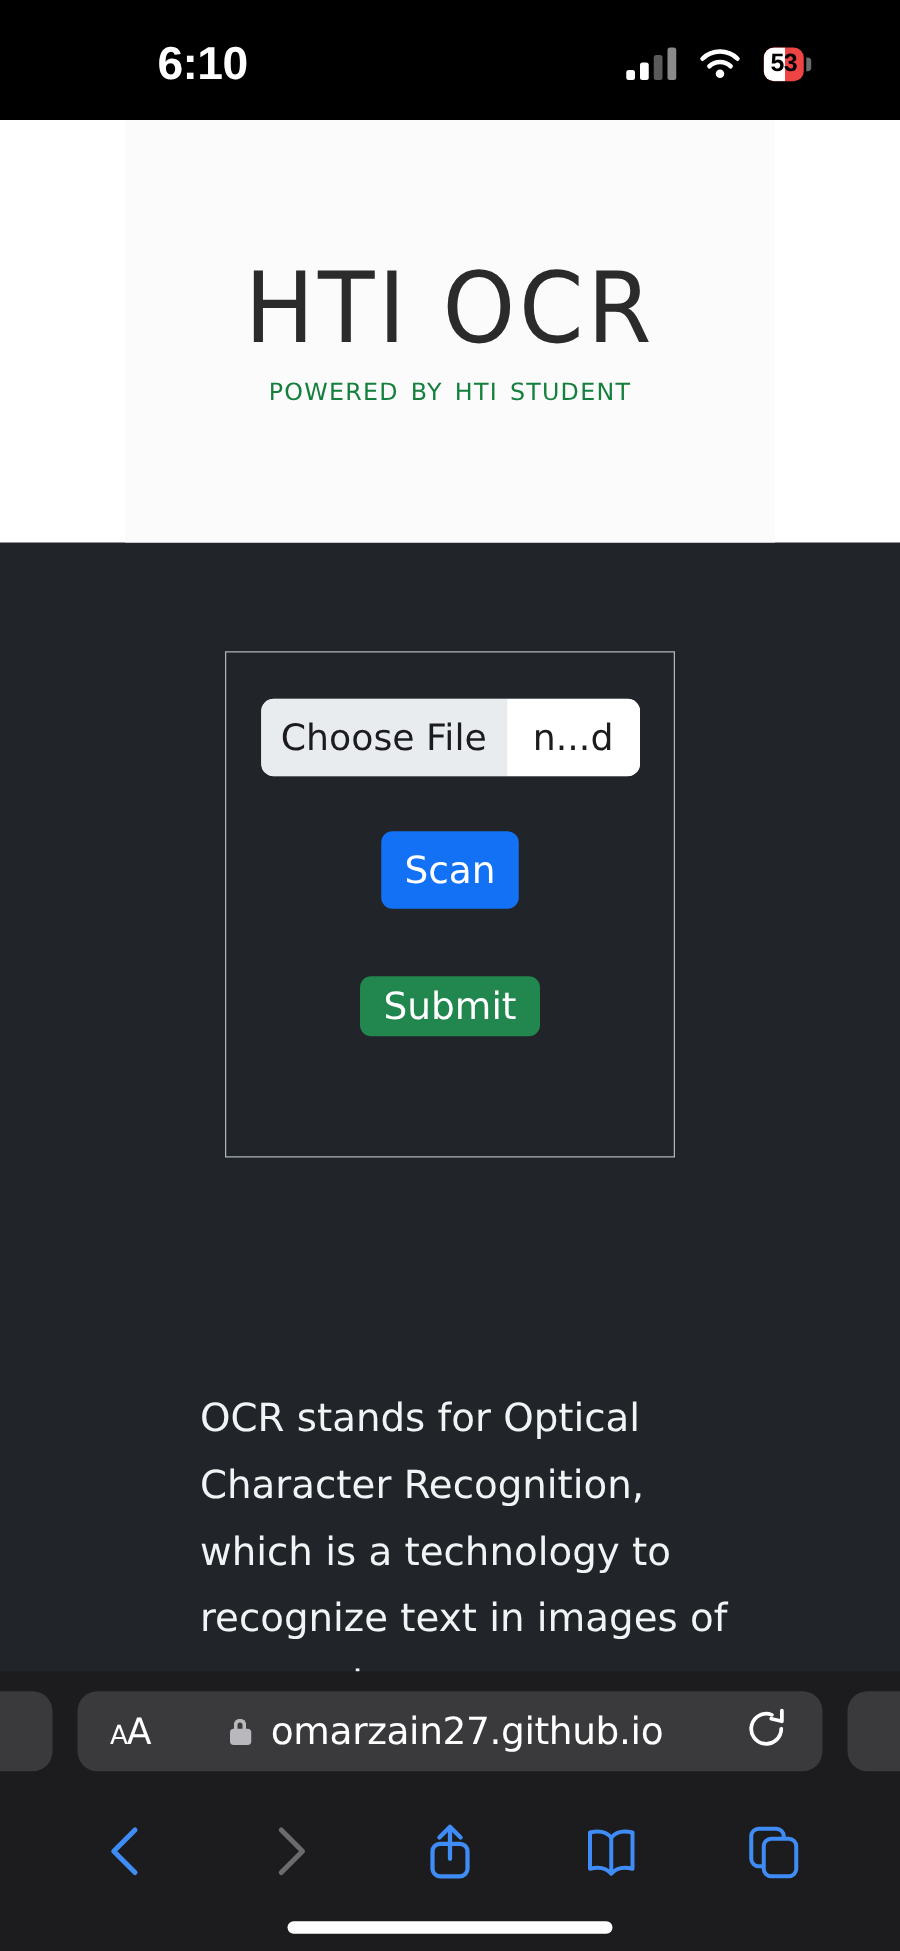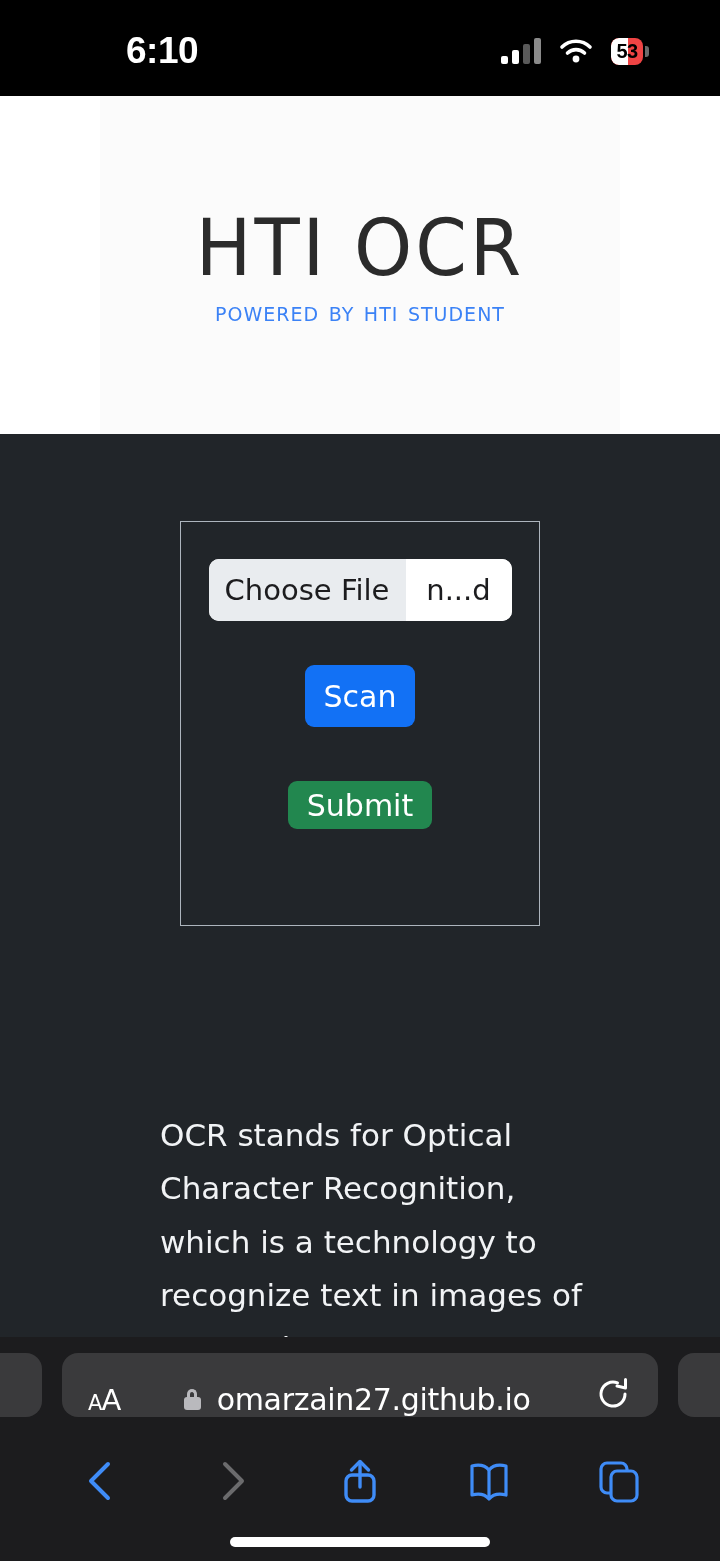--- a/index.html
+++ b/index.html
@@ -57,21 +57,21 @@
     width:520px; height:338px; background:#fbfbfb;
     display:flex; flex-direction:column; align-items:center;
     justify-content:center; gap:6px;
   }
   .logo-title {
     font-size:74px; font-weight:400; color:#2b2b2b;
     letter-spacing:3px; font-family:"DejaVu Sans", sans-serif;
     transform:scaleY(1.06);
   }
   .logo-sub {
-    font-size:27px; color:#3b82f6; letter-spacing:1px;
+    font-size:27px; color:#15803d; letter-spacing:1px;
     font-family:"DejaVu Sans", sans-serif; font-variant:small-caps;
     text-transform:lowercase;
   }
 
   
   .page-body {
     position:absolute; top:440px; left:0; width:720px; height:903px;
     background:#212529; overflow:hidden;
   }
   .upload-card {
@@ -127,21 +127,21 @@
     justify-content:center;
   }
   .tab-peek {
     position:absolute; top:16px; height:64px; width:86px;
     background:#3a3a3c; border-radius:16px;
   }
   .tab-peek.left { left:-44px; }
   .tab-peek.right { right:-44px; }
   .url-bar {
     position:relative; width:596px; height:64px; background:#3a3a3c;
-    border-radius:16px; display:flex; align-items:flex-end;
+    border-radius:16px; display:flex; align-items:center;
     padding:0 26px; z-index:2;
   }
   .aa {
     color:#fff; font-family:"DejaVu Sans", sans-serif; letter-spacing:-1px;
     white-space:nowrap;
   }
   .aa .small { font-size:21px; }
   .aa .big { font-size:29px; }
   .url-center {
     flex:1; display:flex; align-items:center; justify-content:center; gap:16px;

